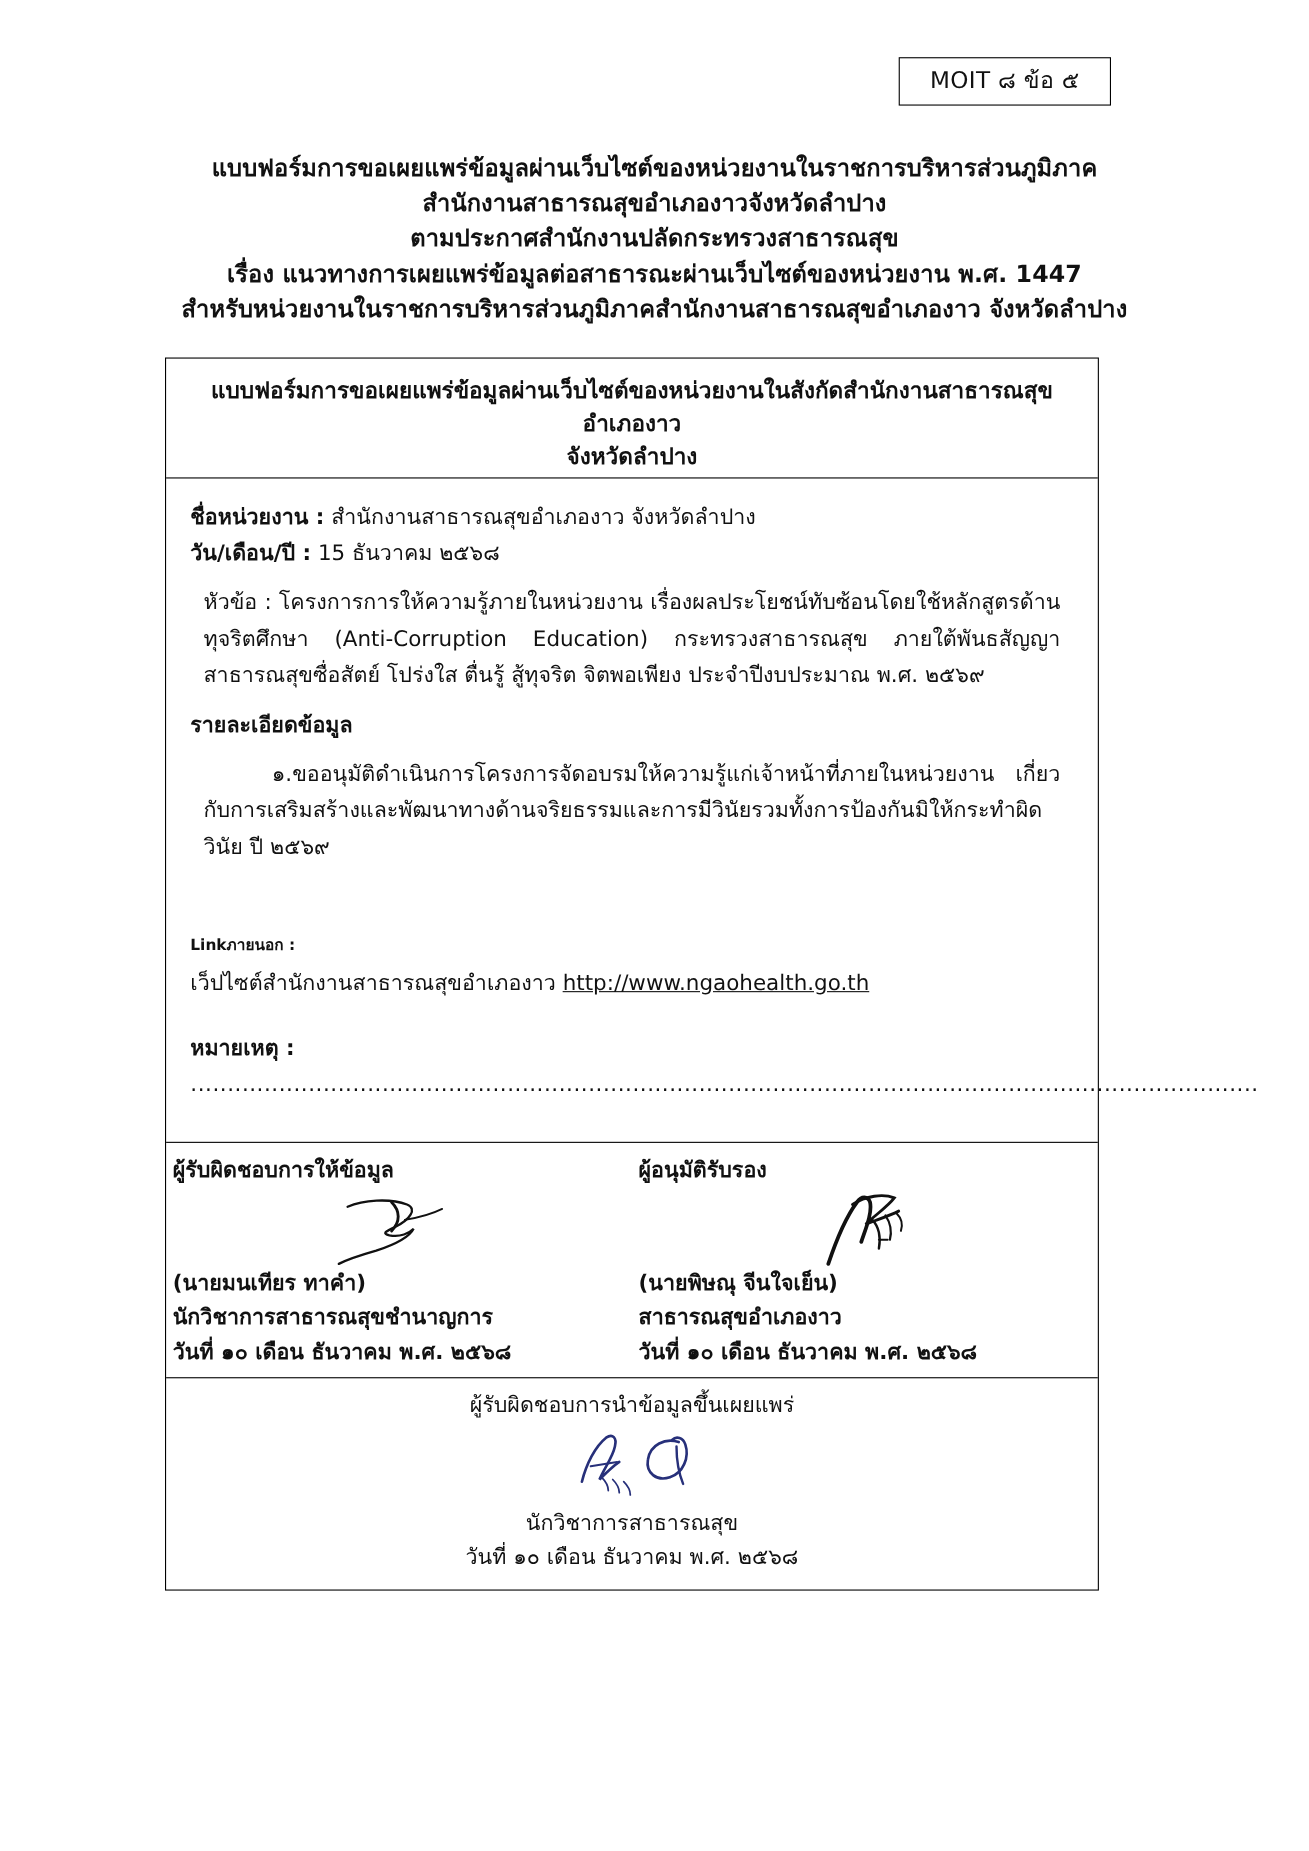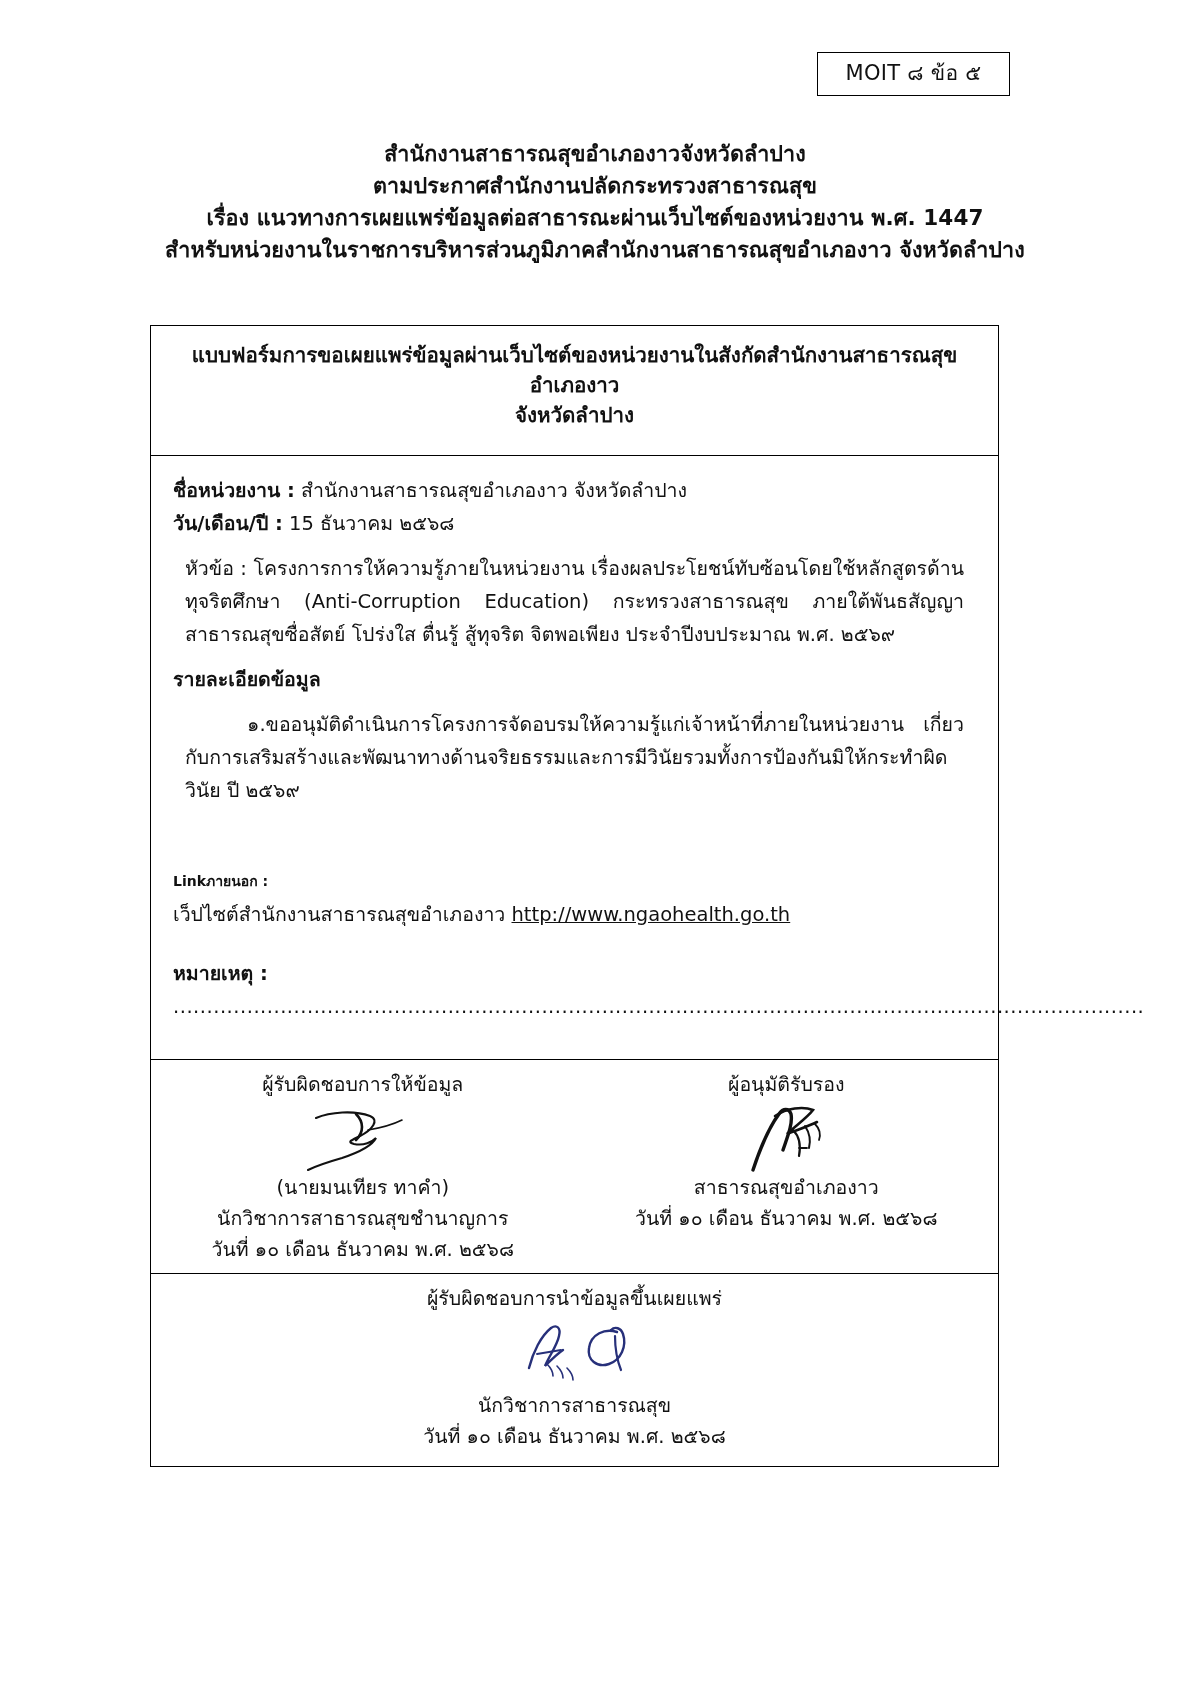--- a/index.html
+++ b/index.html
@@ -58,21 +58,21 @@
     position: absolute;
     left: 150px;
     top: 325px;
     width: 849px;
     border: 1.6px solid #000;
     box-sizing: border-box;
     background: #fff;
   }
   .row-hdr {
     border-bottom: 1.6px solid #000;
-    padding: 14px 26px 25px 26px;
+    padding: 14px 26px 4px 26px;
     text-align: center;
   }
   .row-hdr .hdr-line {
     font-size: 20.5px;
     font-weight: bold;
     line-height: 30px;
   }
 
   .row-body {
     padding: 18px 22px 16px 22px;
@@ -128,23 +128,23 @@
     letter-spacing: 0.5px;
   }
 
   
   .row-sign {
     display: flex;
     border-bottom: 1.6px solid #000;
   }
   .sign-cell {
     flex: 1 1 50%;
-    text-align: center;
     padding: 10px 6px 8px 6px;
     box-sizing: border-box;
+    font-weight: bold;
   }
   .sign-role {
     font-size: 19.5px;
     line-height: 30px;
   }
   .sign-name,
   .sign-pos,
   .sign-date {
     font-size: 19.5px;
     line-height: 31px;
@@ -171,20 +171,21 @@
 </head>
 <body>
 
 <div class="page">
 
   <div class="code-box-wrap">
     <div class="code-box">MOIT ๘ ข้อ ๕</div>
   </div>
 
   <div class="title-block">
+    <div class="title-line">แบบฟอร์มการขอเผยแพร่ข้อมูลผ่านเว็บไซต์ของหน่วยงานในราชการบริหารส่วนภูมิภาค</div>
     <div class="title-line">สำนักงานสาธารณสุขอำเภองาวจังหวัดลำปาง</div>
     <div class="title-line">ตามประกาศสำนักงานปลัดกระทรวงสาธารณสุข</div>
     <div class="title-line">เรื่อง  แนวทางการเผยแพร่ข้อมูลต่อสาธารณะผ่านเว็บไซต์ของหน่วยงาน พ.ศ. 1447</div>
     <div class="title-line">สำหรับหน่วยงานในราชการบริหารส่วนภูมิภาคสำนักงานสาธารณสุขอำเภองาว  จังหวัดลำปาง</div>
   </div>
 
   <div class="doc-table">
 
     <div class="row-hdr">
       <div class="hdr-line">แบบฟอร์มการขอเผยแพร่ข้อมูลผ่านเว็บไซต์ของหน่วยงานในสังกัดสำนักงานสาธารณสุขอำเภองาว</div>
@@ -233,20 +234,21 @@
         <div class="sig-area">
           <svg class="sig-svg" width="190" height="72" viewBox="0 0 190 72">
             <path d="M62 70 C68 52, 76 30, 88 14 C92 8, 98 8, 100 14 C102 24, 96 38, 92 50" fill="none" stroke="#111111" stroke-width="3.4" stroke-linecap="round"></path>
             <path d="M84 16 C96 8, 112 6, 122 10 C116 18, 104 26, 96 34 C106 30, 118 26, 126 22" fill="none" stroke="#111111" stroke-width="2.6" stroke-linecap="round"></path>
             <path d="M102 30 C108 36, 110 46, 108 56" fill="none" stroke="#111111" stroke-width="2.2" stroke-linecap="round"></path>
             <path d="M114 26 C118 32, 120 40, 118 48" fill="none" stroke="#111111" stroke-width="2" stroke-linecap="round"></path>
             <path d="M124 24 C128 28, 130 34, 128 40" fill="none" stroke="#111111" stroke-width="1.8" stroke-linecap="round"></path>
             <path d="M108 48 L116 48" fill="none" stroke="#111111" stroke-width="1.8" stroke-linecap="round"></path>
           </svg>
         </div>
+        <div class="sign-name">(นายพิษณุ  จีนใจเย็น)</div>
         <div class="sign-pos">สาธารณสุขอำเภองาว</div>
         <div class="sign-date">วันที่ ๑๐ เดือน ธันวาคม พ.ศ. ๒๕๖๘</div>
       </div>
 
     </div>
 
     <div class="row-sign-full">
       <div class="sign-role">ผู้รับผิดชอบการนำข้อมูลขึ้นเผยแพร่</div>
       <div class="sig-area-wide">
         <svg class="sig-svg" width="220" height="76" viewBox="0 0 220 76">

